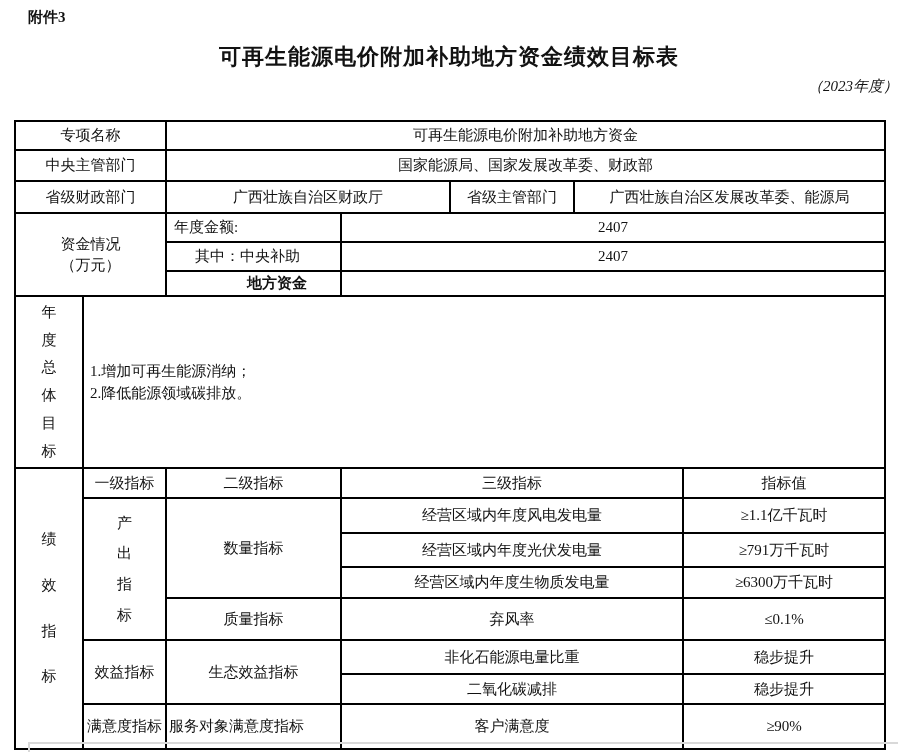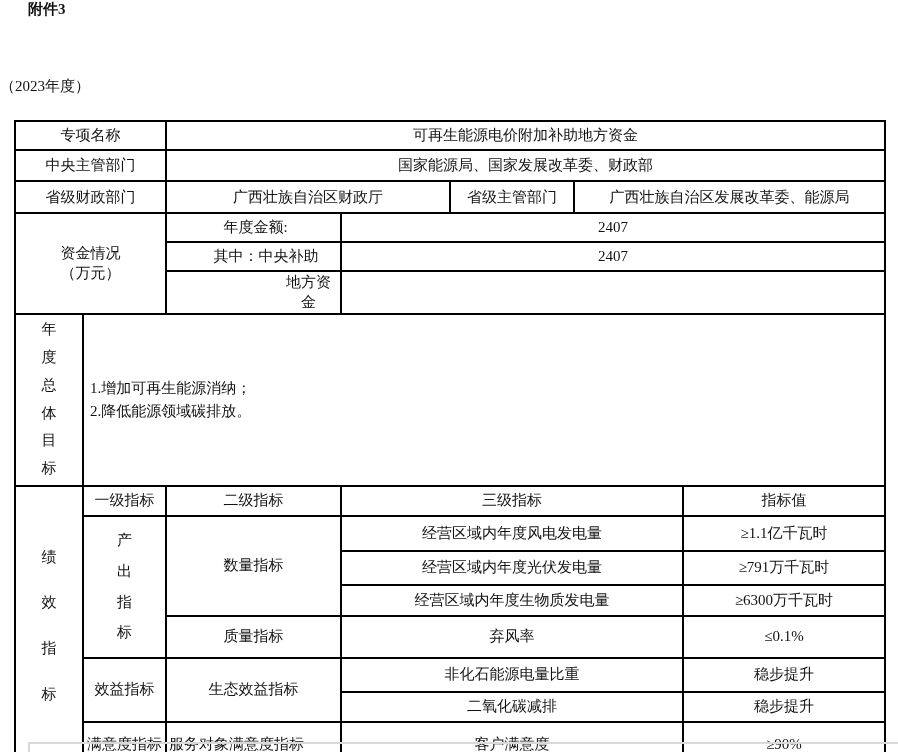--- a/index.html
+++ b/index.html
@@ -1,54 +1,55 @@
 <!DOCTYPE html>
 <html><head>
 <meta charset="utf-8">
 <style>
   html,body{margin:0;padding:0;background:#ffffff;}
   .page{
     position:relative;width:898px;height:752px;background:#ffffff;
     font-family:"Liberation Serif","DejaVu Serif",serif;color:#121212;
     overflow:hidden;
   }
-  .attachment{position:absolute;left:28px;top:0;font-size:15px;font-weight:bold;}
+  .attachment{position:absolute;left:28px;top:8px;font-size:15px;font-weight:bold;}
   .doc-title{position:absolute;left:0;top:42px;width:100%;text-align:center;
     font-size:22px;font-weight:bold;letter-spacing:1px;}
-  .doc-subtitle{position:absolute;left:0;top:77px;width:100%;text-align:left;font-size:15px;}
+  .doc-subtitle{position:absolute;left:0;top:77px;width:100%;text-align:right;font-size:15px;font-style:italic;}
   table.main{
     position:absolute;left:14px;top:120px;width:870px;
     border-collapse:collapse;table-layout:fixed;
   }
   td{
     border:2px solid #000000;text-align:center;vertical-align:middle;
     font-size:15px;padding:0 3px;overflow:hidden;line-height:1.35;
   }
-  .sub-label{text-align:center;}
+  .sub-label{text-align:left;}
   .pl-a{padding-left:7px;}
   .pl-b{padding-left:28px;}
-  .pl-c{padding-left:113px;}
+  .pl-c{padding-left:80px;font-weight:bold;}
   .multiline{white-space:pre-line;}
   .goal-content{text-align:left;padding-left:6px;white-space:pre-line;line-height:1.5;}
   .vtext{display:inline-block;width:1.15em;word-break:break-all;text-align:center;}
   .lh-goal{line-height:1.85;}
   .lh-perf{line-height:3.05;}
   .lh-output{line-height:2.05;}
   .left-cell{text-align:left;padding:0 2px;margin-left:23px;}
   .page-edge{
     position:absolute;left:28px;top:742px;right:0;bottom:0;
     border-top:2px solid #d9d9d9;border-left:2px solid #d9d9d9;
   }
 </style>
 </head>
 <body>
 
 <div class="page">
 
   <div class="attachment">附件3</div>
+  <div class="doc-title">可再生能源电价附加补助地方资金绩效目标表</div>
   <div class="doc-subtitle">（2023年度）</div>
 
   <table class="main">
     <colgroup>
       <col style="width:68px">
         <col style="width:83px">
         <col style="width:175px">
       <col style="width:109px">
         <col style="width:124px">
         <col style="width:109px">

